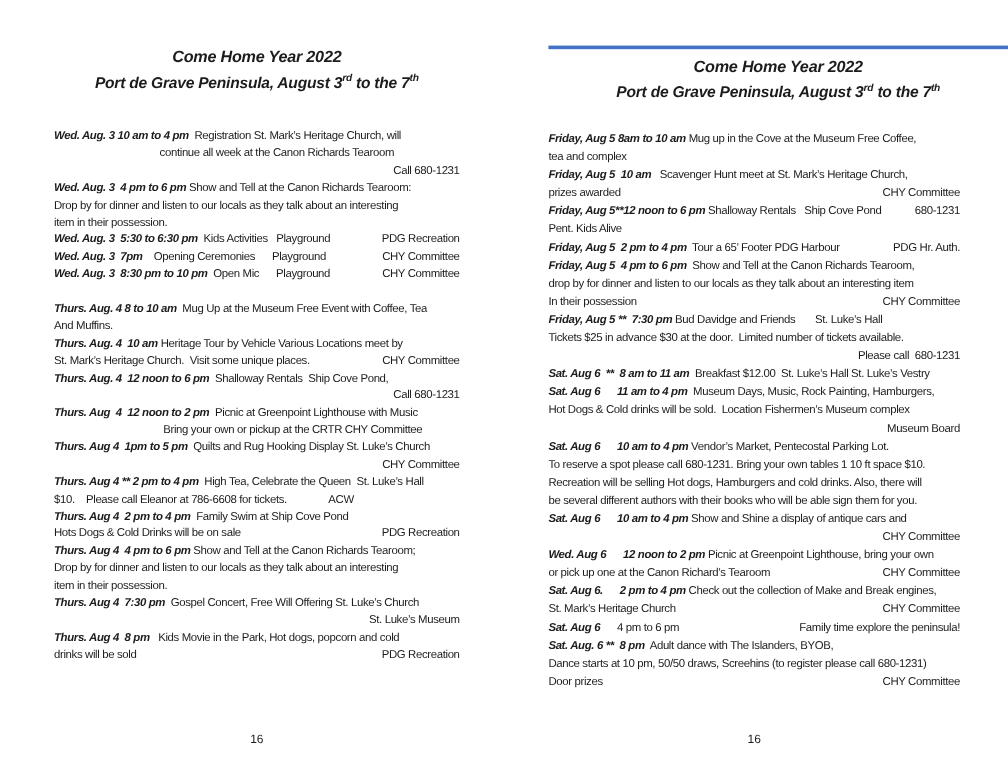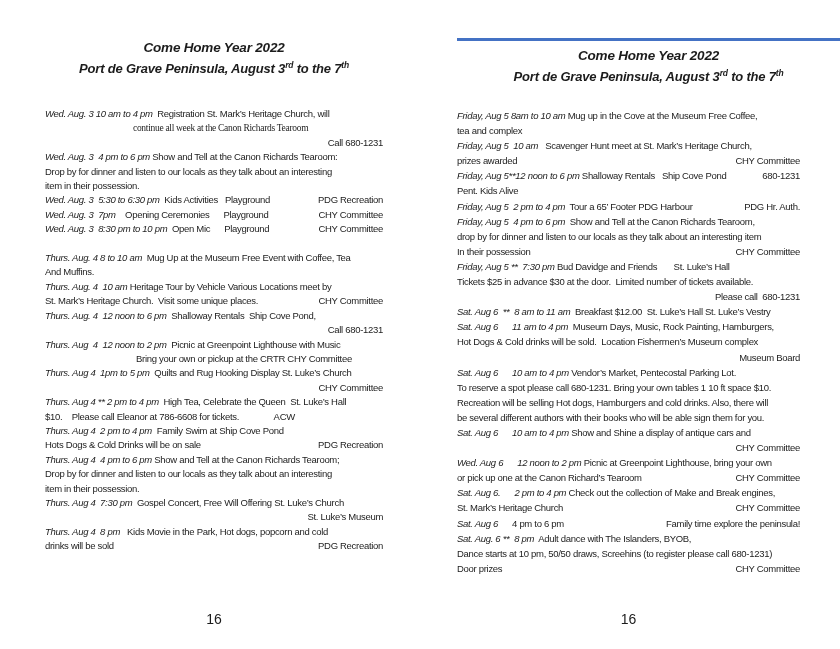--- a/index.html
+++ b/index.html
@@ -29,37 +29,37 @@
   .body-block{position:absolute;left:0;}
   .page-left  .body-block{top:107px;width:338px;line-height:14.4px;}
   .page-right .body-block{top:108px;width:343px;line-height:15.1px;}
 
   .row{
     display:flex;justify-content:space-between;
     font-size:9.5px;letter-spacing:-0.3px;white-space:pre;
   }
   .row-left{white-space:pre;flex-shrink:0;}
   .row-right{white-space:pre;flex-shrink:0;text-align:right;}
-  .row .b{font-weight:normal;font-style:italic;}
+  .row .b{font-weight:bold;font-style:italic;}
 
   .pageno{
-    position:absolute;top:611px;left:0;text-align:center;font-size:14px;
+    position:absolute;top:611px;left:0;text-align:center;font-size:10px;
   }
   .page-left  .pageno{width:338px;}
   .page-right .pageno{width:343px;}
 </style>
 </head>
 <body>
 
 <section class="page page-left">
   <div class="title1">Come Home Year 2022</div>
   <div class="title2"><span>Port de Grave Peninsula, August 3</span><sup>rd</sup><span> to the 7</span><sup>th</sup></div>
   <div class="body-block">
       <div class="row"><span class="row-left"><span class="b">Wed. Aug. 3 10 am to 4 pm</span>  Registration St. Mark’s Heritage Church, will</span></div>
-      <div class="row"><span class="row-left" style="padding-left: 88px; font-family: Liberation Serif, serif;">continue all week at the Canon Richards Tearoom</span></div>
+      <div class="row"><span class="row-left" style="padding-left: 88px;">continue all week at the Canon Richards Tearoom</span></div>
       <div class="row"><span class="row-left"></span><span class="row-right">Call 680-1231</span></div>
       <div class="row"><span class="row-left"><span class="b">Wed. Aug. 3  4 pm to 6 pm</span> Show and Tell at the Canon Richards Tearoom:</span></div>
       <div class="row"><span class="row-left">Drop by for dinner and listen to our locals as they talk about an interesting</span></div>
       <div class="row"><span class="row-left">item in their possession.</span></div>
       <div class="row"><span class="row-left"><span class="b">Wed. Aug. 3  5:30 to 6:30 pm</span>  Kids Activities   Playground</span><span class="row-right">PDG Recreation</span></div>
       <div class="row"><span class="row-left"><span class="b">Wed. Aug. 3  7pm</span>    Opening Ceremonies      Playground</span><span class="row-right">CHY Committee</span></div>
       <div class="row"><span class="row-left"><span class="b">Wed. Aug. 3  8:30 pm to 10 pm</span>  Open Mic      Playground</span><span class="row-right">CHY Committee</span></div>
       <div class="row"><span class="row-left">&nbsp;</span></div>
       <div class="row"><span class="row-left"><span class="b">Thurs. Aug. 4 8 to 10 am</span>  Mug Up at the Museum Free Event with Coffee, Tea</span></div>
       <div class="row"><span class="row-left">And Muffins.</span></div>

